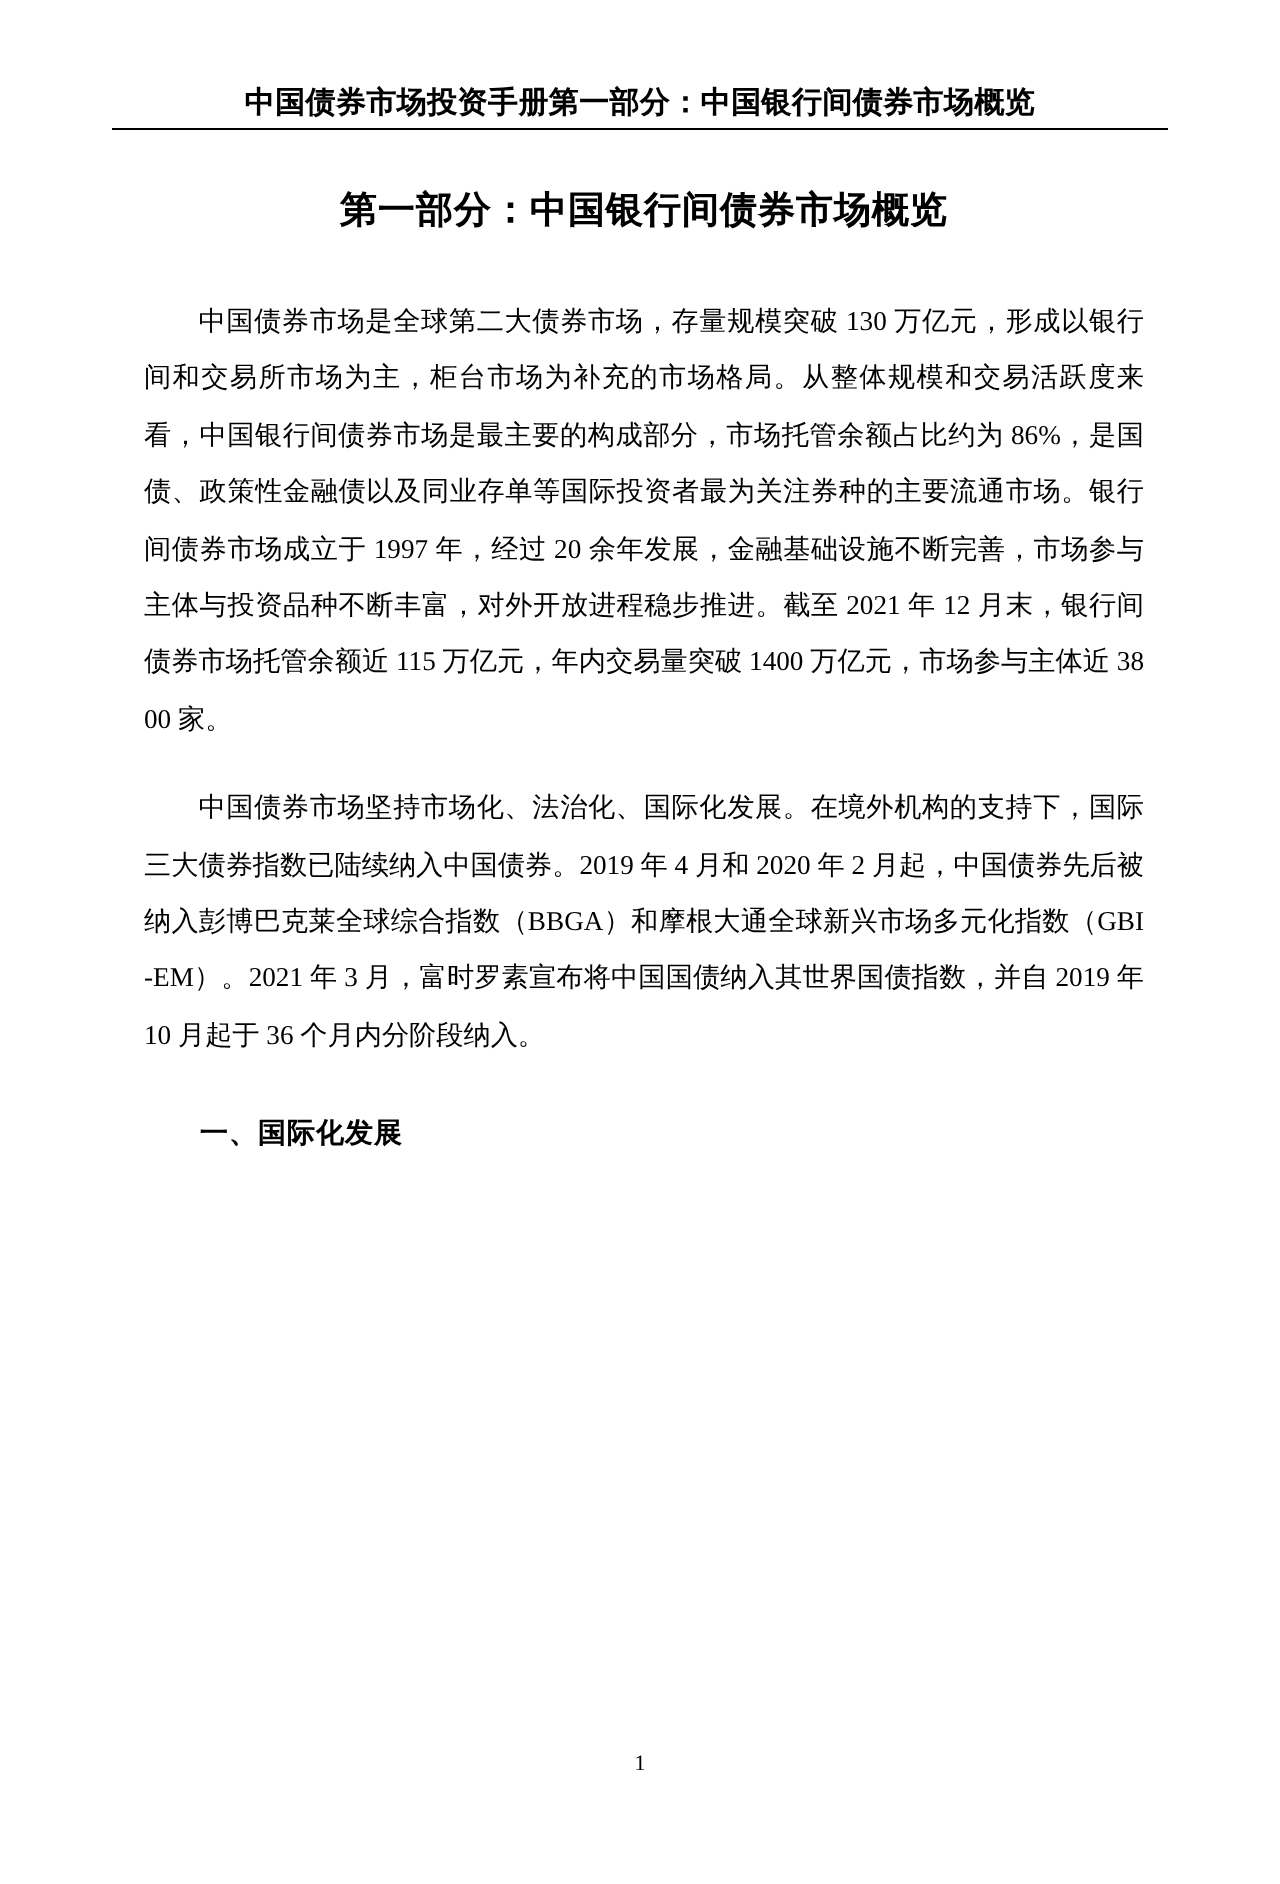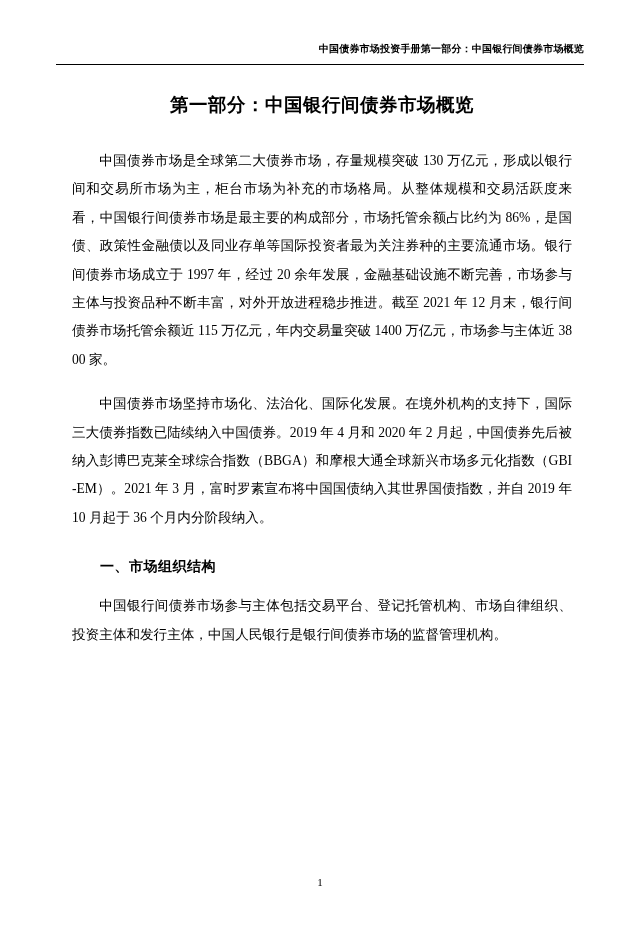--- a/index.html
+++ b/index.html
@@ -19,23 +19,23 @@
     overflow: hidden;
     box-sizing: border-box;
   }
   .header {
     position: absolute;
     top: 42px;
     left: 56px;
     right: 56px;
     height: 22px;
     display: flex;
-    justify-content: flex-end;
+    justify-content: center;
     align-items: flex-start;
-    font-size: 10px;
+    font-size: 15px;
     font-weight: bold;
     color: #000000;
     letter-spacing: 0.2px;
   }
   .header-rule {
     position: absolute;
     top: 64px;
     left: 56px;
     right: 56px;
     border-top: 1px solid #000000;
@@ -93,20 +93,19 @@
     <span>第一部分：中国银行间债券市场概览</span>
   </div>
   <div class="header-rule"></div>
 
   <div class="content">
     <h1 class="doc-title">第一部分：中国银行间债券市场概览</h1>
 
     <p class="para">中国债券市场是全球第二大债券市场，存量规模突破 130 万亿元，形成以银行间和交易所市场为主，柜台市场为补充的市场格局。从整体规模和交易活跃度来看，中国银行间债券市场是最主要的构成部分，市场托管余额占比约为 86%，是国债、政策性金融债以及同业存单等国际投资者最为关注券种的主要流通市场。银行间债券市场成立于 1997 年，经过 20 余年发展，金融基础设施不断完善，市场参与主体与投资品种不断丰富，对外开放进程稳步推进。截至 2021 年 12 月末，银行间债券市场托管余额近 115 万亿元，年内交易量突破 1400 万亿元，市场参与主体近 3800 家。</p>
     <p class="para">中国债券市场坚持市场化、法治化、国际化发展。在境外机构的支持下，国际三大债券指数已陆续纳入中国债券。2019 年 4 月和 2020 年 2 月起，中国债券先后被纳入彭博巴克莱全球综合指数（BBGA）和摩根大通全球新兴市场多元化指数（GBI-EM）。2021 年 3 月，富时罗素宣布将中国国债纳入其世界国债指数，并自 2019 年 10 月起于 36 个月内分阶段纳入。</p>
 
-    <h2 class="section-heading">一、市场组织结构</h2>
+    <h2 class="section-heading">一、国际化发展</h2>
 
-    <p class="para">中国银行间债券市场参与主体包括交易平台、登记托管机构、市场自律组织、投资主体和发行主体，中国人民银行是银行间债券市场的监督管理机构。</p>
   </div>
 
   <div class="footer">1</div>
 
 </div>
 
 </body></html>

